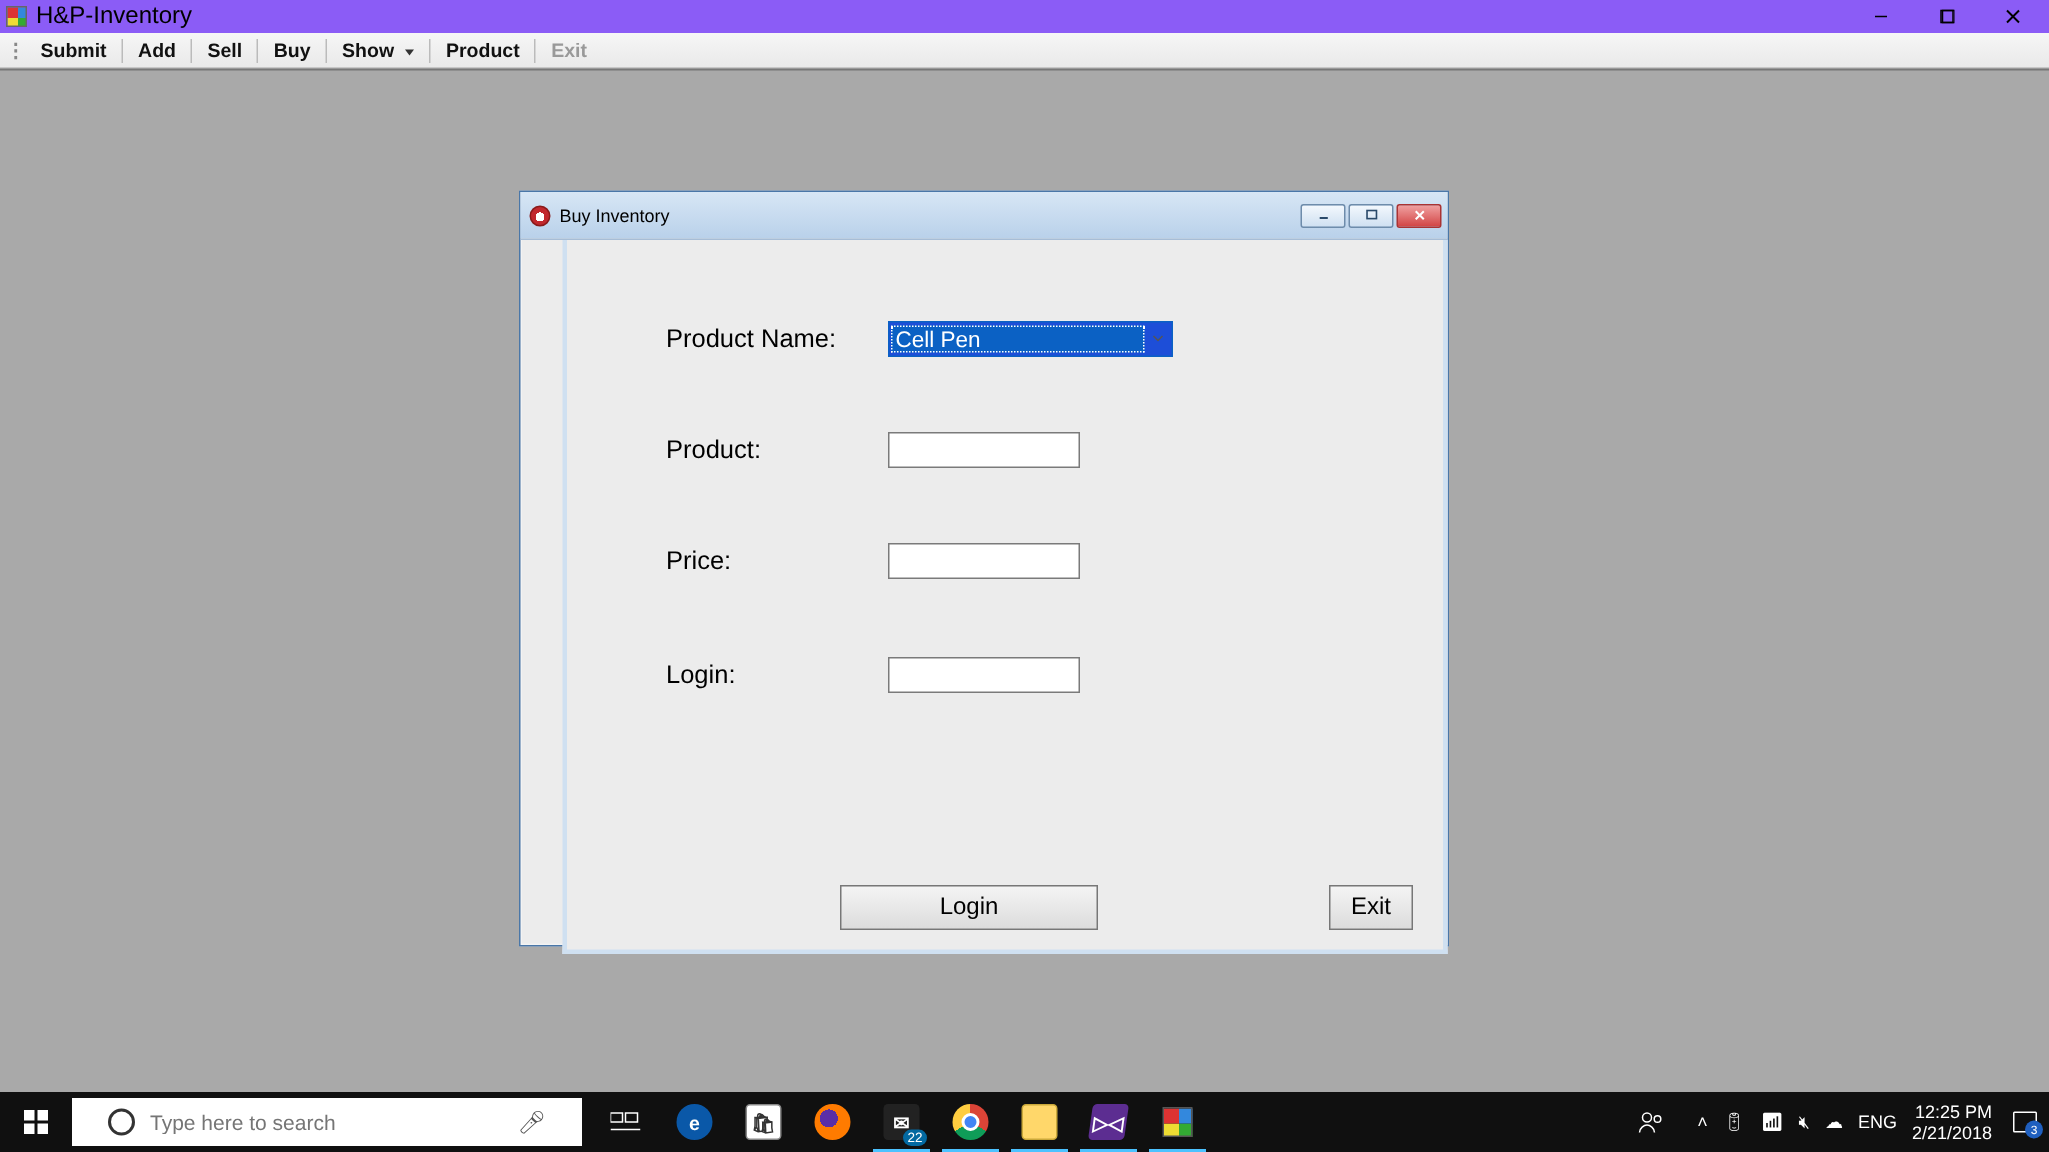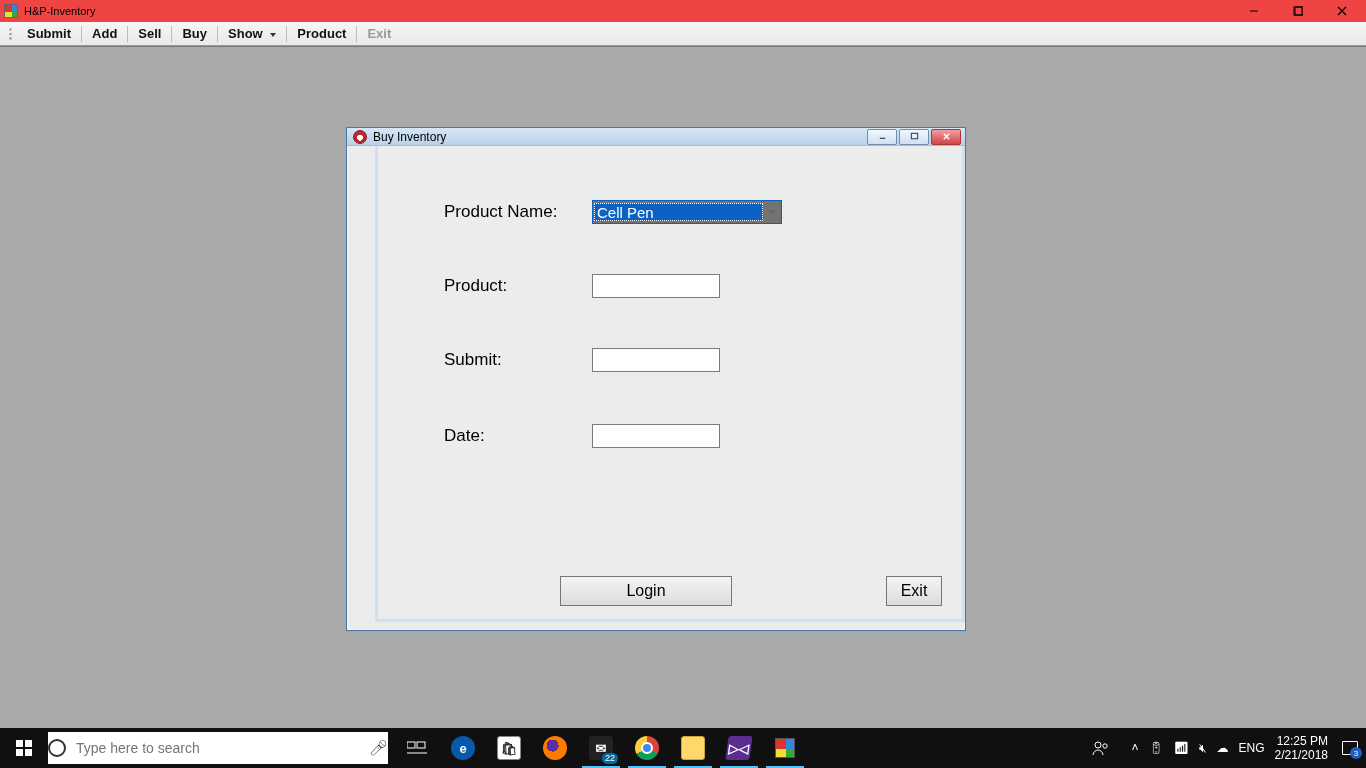--- a/index.html
+++ b/index.html
@@ -1,21 +1,21 @@
 <!DOCTYPE html>
 <html><head>
 <meta charset="utf-8">
 <style>
   * { box-sizing: border-box; margin: 0; padding: 0; font-family: "Segoe UI", Tahoma, sans-serif; }
   html, body { width: 1366px; height: 768px; overflow: hidden; background: #fff; }
 
   
   .parent-titlebar {
     height: 22px; display: flex; align-items: center; justify-content: space-between;
-    background: #ef4444; padding: 0 2px 0 4px; font-size: 11px; color: #000;
+    background: #8b5cf6; padding: 0 2px 0 4px; font-size: 16px; color: #000;
   }
   .parent-titlebar .left { display: flex; align-items: center; gap: 6px; }
   .parent-titlebar .app-icon {
     width: 14px; height: 14px; background:
       linear-gradient(#d33, #d33) 0 0/7px 7px no-repeat,
       linear-gradient(#38d, #38d) 7px 0/7px 7px no-repeat,
       linear-gradient(#ed3, #ed3) 0 7px/7px 7px no-repeat,
       linear-gradient(#3a3, #3a3) 7px 7px/7px 7px no-repeat;
     border: 1px solid #666;
   }
@@ -48,21 +48,21 @@
     background: #A9A9A9; border-top: 1px solid #777;
   }
 
   
   .dialog {
     position: absolute; left: 346px; top: 80px; width: 620px; height: 504px;
     border: 1px solid #4a77a8; background: #ECECEC;
     box-shadow: 0 0 0 1px rgba(255,255,255,0.4) inset;
   }
   .dialog-titlebar {
-    height: 18px; background: linear-gradient(#d7e6f5, #b9d1ea);
+    height: 32px; background: linear-gradient(#d7e6f5, #b9d1ea);
     border-bottom: 1px solid #a7bdd6; display: flex; align-items: center;
     justify-content: space-between; padding: 0 4px 0 6px;
   }
   .dialog-titlebar .left { display: flex; align-items: center; gap: 6px; font-size: 12px; color: #000; }
   .dialog-titlebar .dlg-icon {
     width: 14px; height: 14px; border-radius: 50%;
     background: radial-gradient(circle at 50% 55%, #fff 0 3px, #c1272d 3px 7px, #fff 7px);
     border: 1px solid #8a1a1a;
   }
   .dialog-titlebar .ctrls { display: flex; gap: 2px; }
@@ -79,21 +79,21 @@
     position: relative; height: calc(100% - 26px);
     background: #ECECEC; border: 3px solid #cfe0f1; border-top: none; margin-left: 28px;
   }
 
   .form-row { position: absolute; left: 66px; display: flex; align-items: center; }
   .form-row label { width: 148px; font-size: 17px; color: #000; }
   .tbox {
     height: 24px; border: 1px solid #7a7a7a; background: #fff; font-size: 14px; padding: 0 3px;
   }
   .combo {
-    width: 190px; height: 24px; border: 1px solid #0b61c4; background: #737373;
+    width: 190px; height: 24px; border: 1px solid #0b61c4; background: #1d4ed8;
     display: flex; align-items: center; position: relative; text-align: right;
   }
   .combo .sel {
     flex: 1; height: 18px; margin: 1px 0 1px 1px; background: #0b61c4; color: #fff;
     font-size: 15px; padding: 0 2px; display: flex; align-items: center;
     border: 1px dotted #fff;
   }
   .combo .arrow {
     width: 18px; height: 100%; display: flex; align-items: center; justify-content: center;
   }
@@ -111,21 +111,21 @@
   }
   .taskbar .start {
     width: 48px; height: 40px; display: flex; align-items: center; justify-content: center;
   }
   .taskbar .start .winlogo {
     width: 16px; height: 16px; display: grid; grid-template-columns: 7px 7px; grid-template-rows: 7px 7px; gap: 2px;
   }
   .taskbar .start .winlogo span { background: #fff; }
   .taskbar .search {
     width: 340px; height: 32px; background: #fff; display: flex; align-items: center;
-    padding: 0 0; color: #666; font-size: 14px; gap: 10px; margin-right: 6px;
+    padding: 0 24px; color: #666; font-size: 14px; gap: 10px; margin-right: 6px;
   }
   .taskbar .search .cortana {
     width: 18px; height: 18px; border: 2px solid #333; border-radius: 50%;
   }
   .taskbar .search input {
     flex: 1; border: none; outline: none; font-size: 14px; color: #555; background: transparent;
   }
   .taskbar .search .mic { color: #555; font-size: 15px; }
   .taskbar .tbicons { display: flex; align-items: center; height: 100%; }
   .taskbar .tbicon {
@@ -258,26 +258,26 @@
           </div>
         </div>
       </div>
 
       <div class="form-row" style="top:128px;">
         <label>Product:</label>
         <input class="tbox" style="width: 128px;" value="">
       </div>
 
       <div class="form-row" style="top:202px;">
-        <label>Submit:</label>
+        <label>Price:</label>
         <input class="tbox" style="width: 128px;" value="">
       </div>
 
       <div class="form-row" style="top:278px;">
-        <label>Date:</label>
+        <label>Login:</label>
         <input class="tbox" style="width: 128px;" value="">
       </div>
 
 
       <button class="btn" style="position:absolute; left:182px; top:430px; width:172px;">Login</button>
       <button class="btn" style="position:absolute; right:20px; top:430px; width:56px;">Exit</button>
 
     </div>
   </div>
 </div>

